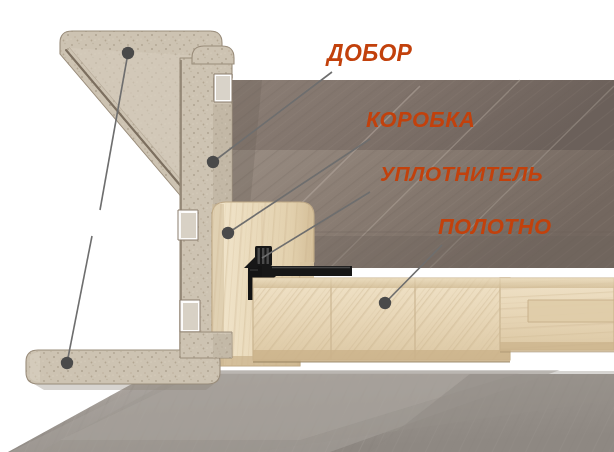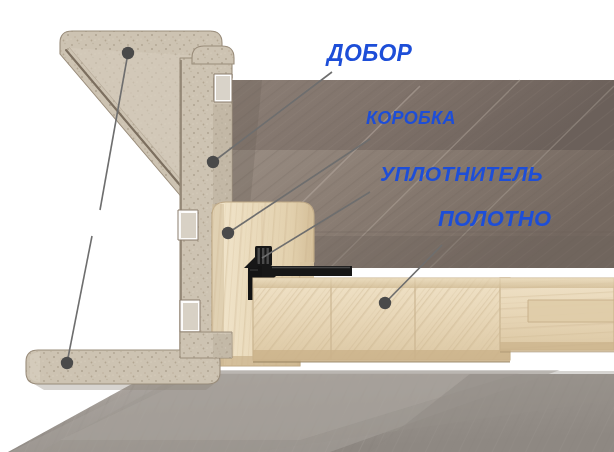--- a/index.html
+++ b/index.html
@@ -24,31 +24,31 @@
     top: 0;
     width: 614px;
     height: 452px;
     display: block;
   }
   .callout-label {
     position: absolute;
     font-family: "Liberation Sans", sans-serif;
     font-weight: bold;
     font-style: italic;
-    color: #1d4ed8;
+    color: #c2410c;
     white-space: nowrap;
     letter-spacing: 0.3px;
     line-height: 1;
     user-select: none;
   }
   .lbl-nalichnik { left: 14px;  top: 206px; font-size: 23px; }
   .lbl-dobor     { left: 327px; top: 42px;  font-size: 23px; }
-  .lbl-korobka   { left: 366px; top: 109px; font-size: 18px; }
+  .lbl-korobka   { left: 366px; top: 109px; font-size: 22px; }
   .lbl-uplotn    { left: 380px; top: 163px; font-size: 21px; }
-  .lbl-polotno   { left: 438px; top: 208px; font-size: 22px; }
+  .lbl-polotno   { left: 438px; top: 216px; font-size: 22px; }
 </style>
 </head>
 <body>
 
 <div id="stage">
 
   <svg class="diagram" viewBox="0 0 614 452">
     <defs>
 
       <pattern id="mdfSpeckle" width="14" height="14" patternUnits="userSpaceOnUse">

